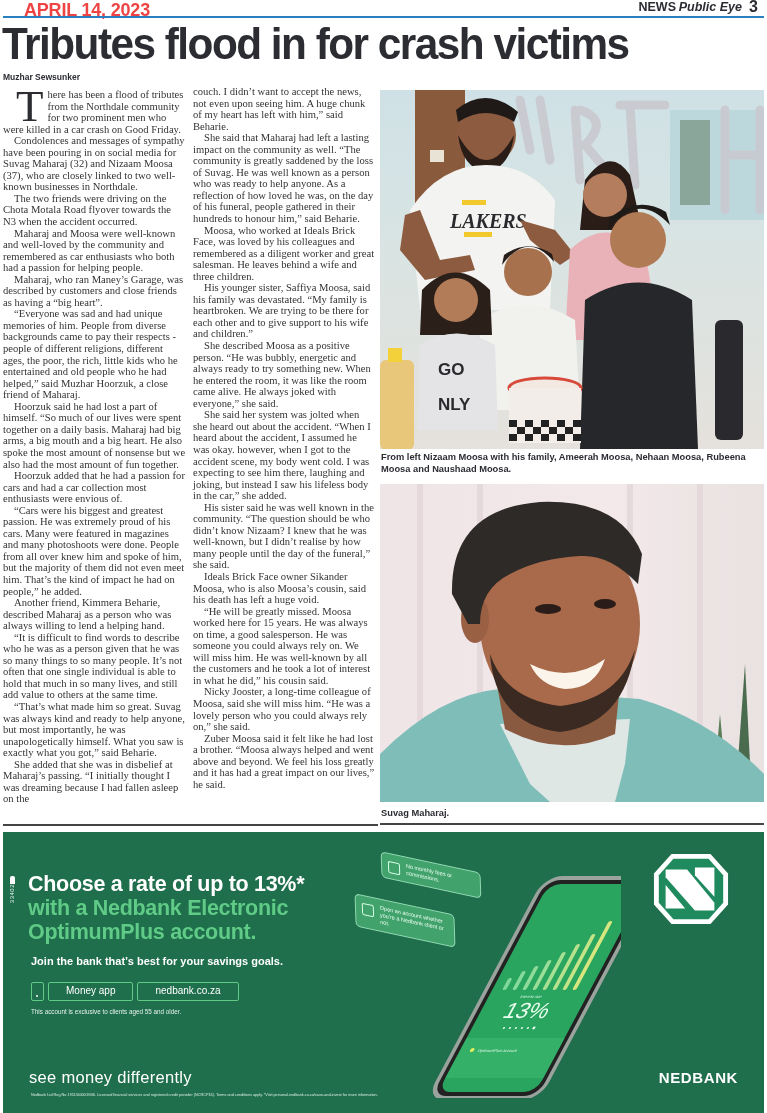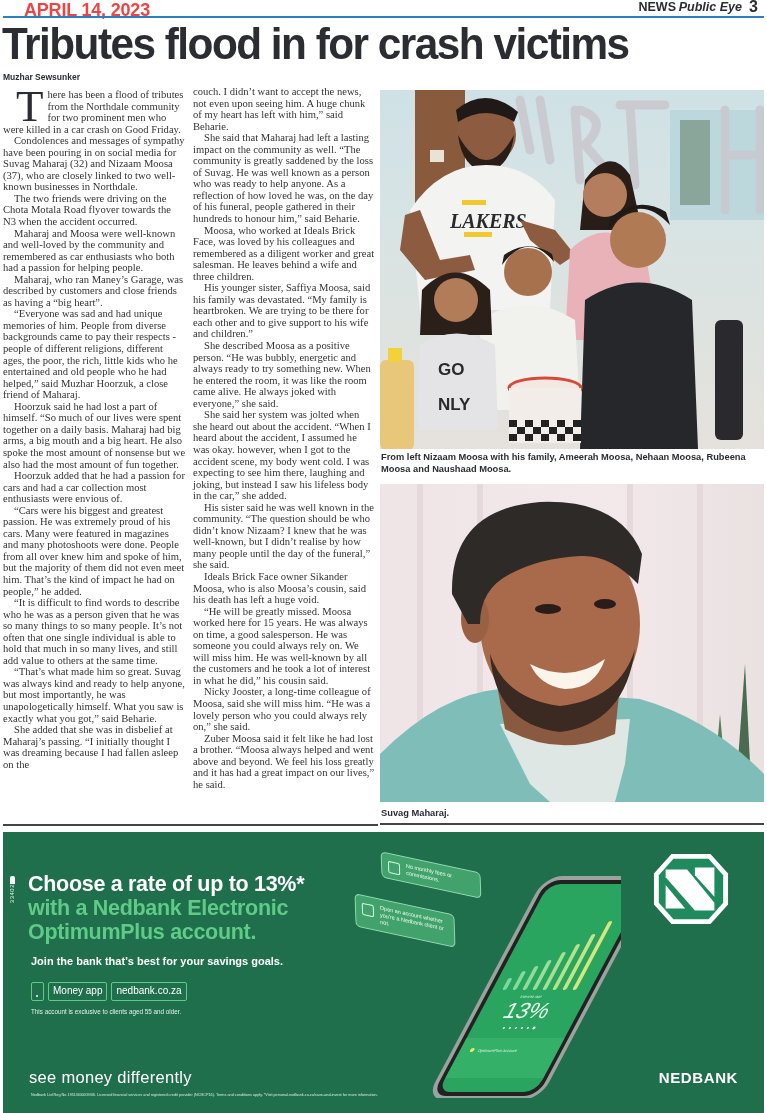--- a/index.html
+++ b/index.html
@@ -37,21 +37,21 @@
   .cap-rule { position: absolute; left: 380px; top: 823px; width: 384px; height: 2px; background: #444; }
 
   
   .ad { position: absolute; left: 3px; top: 832px; width: 761px; height: 311px; background: #1f6e4c; overflow: hidden; font-family: "Liberation Sans", sans-serif; }
   .ad .code { position: absolute; left: 6px; top: 52px; width: 10px; color: #e8f4ee; font-size: 6px; writing-mode: vertical-rl; transform: rotate(180deg); letter-spacing: 0.5px; }
   .ad .pin { position: absolute; left: 7px; top: 44px; width: 5px; height: 8px; background: #fff; border-radius: 2px 2px 0 0; }
   .ad .h1 { position: absolute; left: 25px; top: 40px; font-weight: bold; font-size: 21.5px; line-height: 24px; color: #ffffff; letter-spacing: -0.3px; }
   .ad .h2 { position: absolute; left: 25px; top: 64px; font-weight: bold; font-size: 21.5px; line-height: 24px; color: #5fcb86; letter-spacing: -0.3px; }
   .ad .sub { position: absolute; left: 28px; top: 123px; font-weight: bold; font-size: 11px; color: #ffffff; }
   .ad .chips { position: absolute; left: 28px; top: 150px; display: flex; gap: 4px; }
-  .ad .chip { border: 1.5px solid #5fcb86; border-radius: 2px; color: #ffffff; font-size: 10px; height: 19px; line-height: 16px; padding: 0 4px; }
+  .ad .chip { border: 1.5px solid #5fcb86; border-radius: 2px; color: #ffffff; font-size: 10px; height: 19px; line-height: 16px; padding: 0 17px; }
   .ad .chip.icon { width: 13px; padding: 0; position: relative; }
   .ad .chip.icon::after { content: ""; position: absolute; left: 4px; bottom: 3px; width: 2px; height: 2px; background: #fff; border-radius: 1px; }
   .ad .note { position: absolute; left: 28px; top: 176px; font-size: 6.3px; color: #e4f2ea; }
   .ad .slogan { position: absolute; left: 26px; top: 236px; font-size: 16.5px; color: #ffffff; letter-spacing: 0.3px; }
   .ad .fine { position: absolute; left: 28px; top: 261px; font-size: 3.8px; color: #d8ece1; white-space: nowrap; }
   .ad .brand { position: absolute; right: 26px; top: 237px; font-weight: bold; font-size: 15px; color: #ffffff; letter-spacing: 0.6px; }
   .ad .logo { position: absolute; left: 649px; top: 18px; width: 78px; height: 78px; }
 
   
   .phone { position: absolute; left: 418px; top: 36px; width: 200px; height: 230px; }
@@ -75,20 +75,21 @@
 <div class="col col1">
   <p class="first"><span class="dropcap">T</span><span>here has been a flood of tributes from the Northdale community for two prominent men who were killed in a car crash on Good Friday.</span></p>
   <p>Condolences and messages of sympathy have been pouring in on social media for Suvag Maharaj (32) and Nizaam Moosa (37), who are closely linked to two well-known businesses in Northdale.</p>
   <p>The two friends were driving on the Chota Motala Road flyover towards the N3 when the accident occurred.</p>
   <p>Maharaj and Moosa were well-known and well-loved by the community and remembered as car enthusiasts who both had a passion for helping people.</p>
   <p>Maharaj, who ran Maney’s Garage, was described by customers and close friends as having a “big heart”.</p>
   <p>“Everyone was sad and had unique memories of him. People from diverse backgrounds came to pay their respects - people of different religions, different ages, the poor, the rich, little kids who he entertained and old people who he had helped,” said Muzhar Hoorzuk, a close friend of Maharaj.</p>
   <p>Hoorzuk said he had lost a part of himself. “So much of our lives were spent together on a daily basis. Maharaj had big arms, a big mouth and a big heart. He also spoke the most amount of nonsense but we also had the most amount of fun together.</p>
   <p>Hoorzuk added that he had a passion for cars and had a car collection most enthusiasts were envious of.</p>
   <p>“Cars were his biggest and greatest passion. He was extremely proud of his cars. Many were featured in magazines and many photoshoots were done. People from all over knew him and spoke of him, but the majority of them did not even meet him. That’s the kind of impact he had on people,” he added.</p>
+  <p>Another friend, Kimmera Beharie, described Maharaj as a person who was always willing to lend a helping hand.</p>
   <p>“It is difficult to find words to describe who he was as a person given that he was so many things to so many people. It’s not often that one single individual is able to hold that much in so many lives, and still add value to others at the same time.</p>
   <p>“That’s what made him so great. Suvag was always kind and ready to help anyone, but most importantly, he was unapologetically himself. What you saw is exactly what you got,” said Beharie.</p>
   <p>She added that she was in disbelief at Maharaj’s passing. “I initially thought I was dreaming because I had fallen asleep on the</p>
 </div>
 
 <div class="col col2">
   <p style="text-indent:0">couch. I didn’t want to accept the news, not even upon seeing him. A huge chunk of my heart has left with him,” said Beharie.</p>
   <p>She said that Maharaj had left a lasting impact on the community as well. “The community is greatly saddened by the loss of Suvag. He was well known as a person who was ready to help anyone. As a reflection of how loved he was, on the day of his funeral, people gathered in their hundreds to honour him,” said Beharie.</p>
   <p>Moosa, who worked at Ideals Brick Face, was loved by his colleagues and remembered as a diligent worker and great salesman. He leaves behind a wife and three children.</p>
   <p>His younger sister, Saffiya Moosa, said his family was devastated. “My family is heartbroken. We are trying to be there for each other and to give support to his wife and children.”</p>

